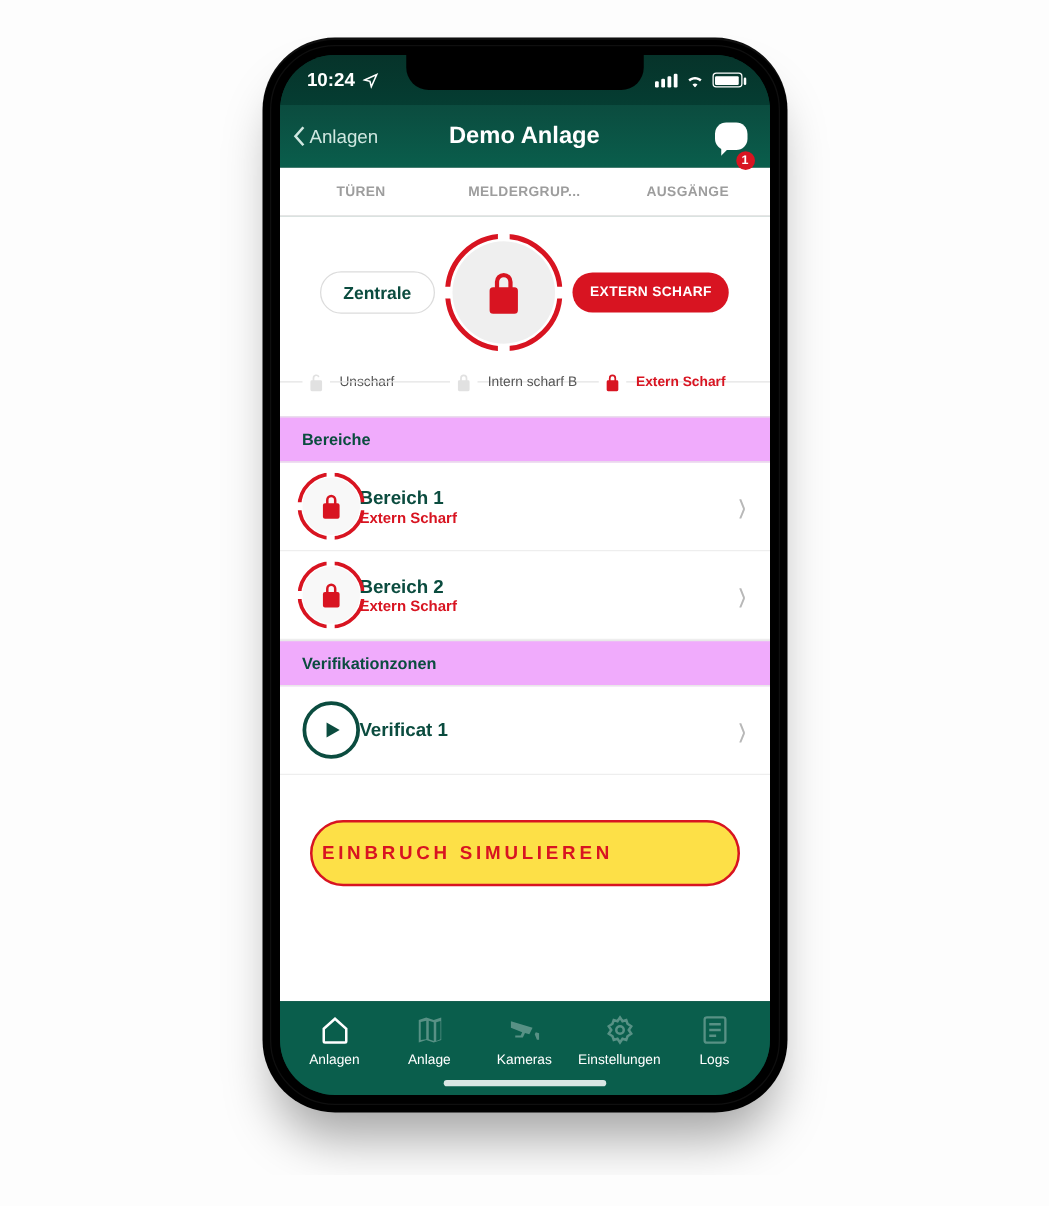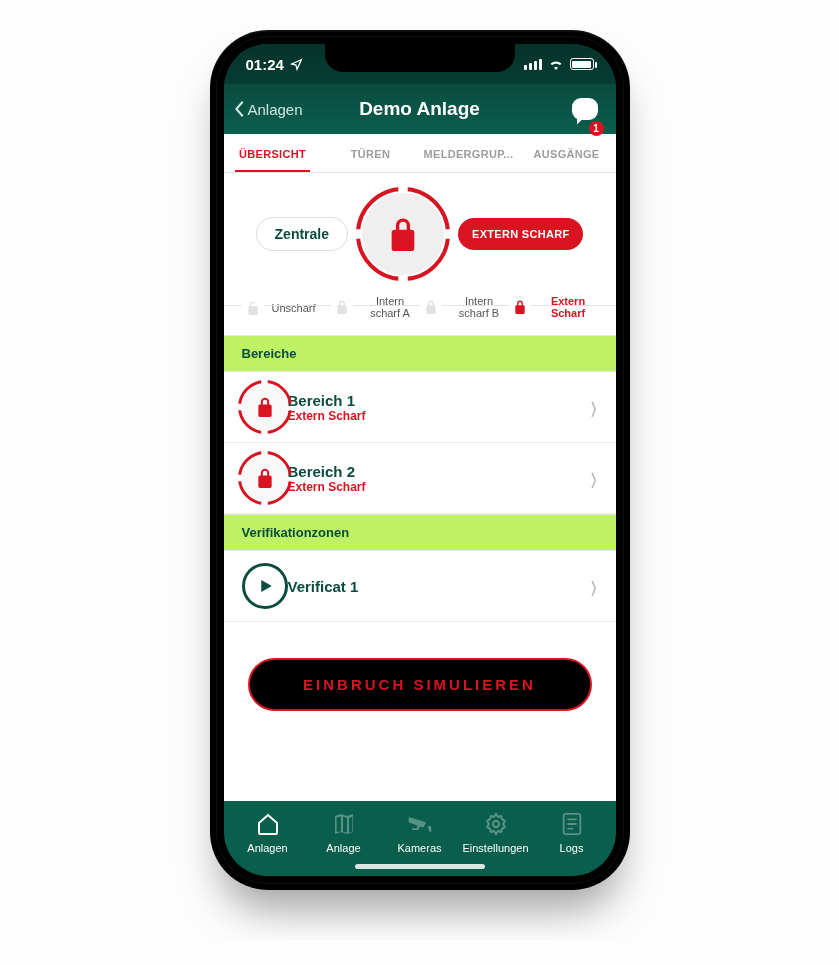--- a/index.html
+++ b/index.html
@@ -151,42 +151,42 @@
   .mode .lock{
     width:22px;height:22px;display:flex;align-items:center;justify-content:center;
   }
   .mode .label{font-size:11px;color:#555;text-align:center;}
   .mode.active .label{color:#d81421;font-weight:600;}
   .mode-line{position:absolute;top:16px;left:0;right:0;height:1px;background:#e3e3e3;z-index:0;}
   .mode .lock{background:#fff;position:relative;z-index:1;padding:0 4px;}
 
   
   .section-head{
-    background:#bef264;padding:10px 18px;font-size:13px;font-weight:700;color:#0b4c3f;border-top:1px solid #e8e8e8;border-bottom:1px solid #e8e8e8;
+    background:#f0abfc;padding:10px 18px;font-size:13px;font-weight:700;color:#0b4c3f;border-top:1px solid #e8e8e8;border-bottom:1px solid #e8e8e8;
   }
   .row{
     display:flex;align-items:center;gap:0;padding:12px 18px;border-bottom:1px solid #eee;
   }
   .row .circle{
     width:46px;height:46px;border-radius:50%;background:#fff;display:flex;align-items:center;justify-content:center;position:relative;flex-shrink:0;
   }
   .row .circle.red{background:#f8f8f8;}
   .row .circle.ring::before{content:"";position:absolute;inset:-4px;border:3px solid #d81421;border-radius:50%;
     clip-path:polygon(0 0,44% 0,44% 14%,56% 14%,56% 0,100% 0,100% 44%,86% 44%,86% 56%,100% 56%,100% 100%,56% 100%,56% 86%,44% 86%,44% 100%,0 100%,0 56%,14% 56%,14% 44%,0 44%);
   }
   .row .circle.green-ring{border:3px solid #0b4c3f;}
   .row .textcol{flex:1;}
   .row .title{font-size:15px;font-weight:700;color:#0b4c3f;}
   .row .sub{font-size:12px;color:#d81421;font-weight:600;}
   .chev{color:#b8b8b8;font-size:22px;transform:scaleY(1.8) scaleX(.8);}
 
   
   .simulate-wrap{padding:36px 24px 20px;}
   .simulate{
-    width:100%;border:2.5px solid #d81421;color:#d81421;background:#000000;border-radius:30px;padding:16px 8px;font-size:15px;font-weight:800;letter-spacing:3px;text-align:center;
+    width:100%;border:2.5px solid #d81421;color:#d81421;background:#fde047;border-radius:30px;padding:16px 8px;font-size:15px;font-weight:800;letter-spacing:3px;text-align:left;
   }
 
   
   .bottomnav{
     background:#0a5e4c;display:flex;justify-content:space-around;padding:10px 6px 22px;
   }
   .navitem{display:flex;flex-direction:column;align-items:center;gap:5px;color:#fff;font-size:11px;width:20%;}
   .navitem.dim .icon svg *{opacity:.32;}
   .navitem .icon{width:26px;height:26px;display:flex;align-items:center;justify-content:center;}
 
@@ -197,21 +197,21 @@
 </style>
 </head>
 <body>
 
 <div class="phone">
   <div class="screen">
     <div class="notch"></div>
 
     <div class="statusbar">
       <div class="left">
-        <span>01:24</span>
+        <span>10:24</span>
         <svg width="13" height="13" viewBox="0 0 24 24" fill="none" stroke="#fff" stroke-width="2.3">
             <path d="M3 11l18-8-8 18-2-8-8-2z"></path>
           </svg>
       </div>
       <div class="right">
         <div class="sig-dots">
             <span></span>
             <span></span>
             <span></span>
             <span></span>
@@ -233,21 +233,20 @@
         <span>Anlagen</span>
       </div>
       <div class="title">Demo Anlage</div>
       <div class="chat">
         <div class="bubble"></div>
         <div class="badge">1</div>
       </div>
     </div>
 
     <div class="tabs">
-      <div class="tab active">ÜBERSICHT</div>
       <div class="tab">TÜREN</div>
       <div class="tab">MELDERGRUP...</div>
       <div class="tab">AUSGÄNGE</div>
     </div>
 
     <div class="content">
 
       <div class="central-row">
         <div class="zone-pill">Zentrale</div>
         <div class="big-lock">
@@ -268,28 +267,20 @@
             </span>
           <span class="label">Unscharf</span>
         </div>
         <div class="mode-line"></div>
         <div class="mode">
           <span class="lock">
               <svg width="20" height="22" viewBox="0 0 24 28" fill="#e1e1e1">
                 <path d="M7 11V8a5 5 0 0110 0v3h1a2 2 0 012 2v11a2 2 0 01-2 2H6a2 2 0 01-2-2V13a2 2 0 012-2h1zm2.4 0h5.2V8a2.6 2.6 0 10-5.2 0v3z"></path>
               </svg>
             </span>
-          <span class="label">Intern scharf A</span>
-        </div>
-        <div class="mode">
-          <span class="lock">
-              <svg width="20" height="22" viewBox="0 0 24 28" fill="#e1e1e1">
-                <path d="M7 11V8a5 5 0 0110 0v3h1a2 2 0 012 2v11a2 2 0 01-2 2H6a2 2 0 01-2-2V13a2 2 0 012-2h1zm2.4 0h5.2V8a2.6 2.6 0 10-5.2 0v3z"></path>
-              </svg>
-            </span>
           <span class="label">Intern scharf B</span>
         </div>
         <div class="mode active">
           <span class="lock">
               <svg width="20" height="22" viewBox="0 0 24 28" fill="#d81421">
                 <path d="M7 11V8a5 5 0 0110 0v3h1a2 2 0 012 2v11a2 2 0 01-2 2H6a2 2 0 01-2-2V13a2 2 0 012-2h1zm2.4 0h5.2V8a2.6 2.6 0 10-5.2 0v3z"></path>
               </svg>
             </span>
           <span class="label">Extern Scharf</span>
         </div>

